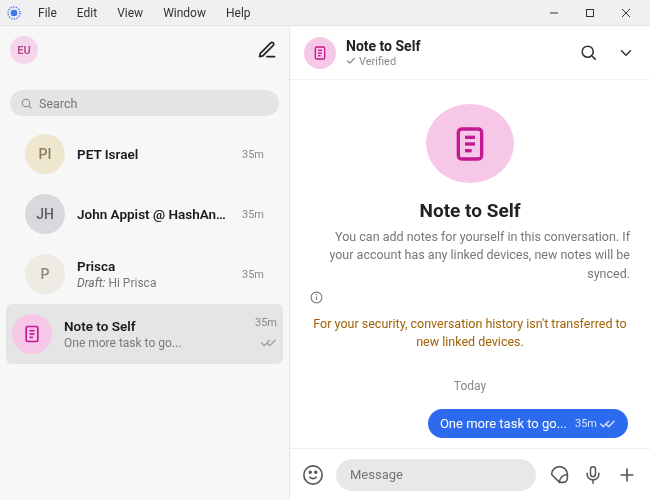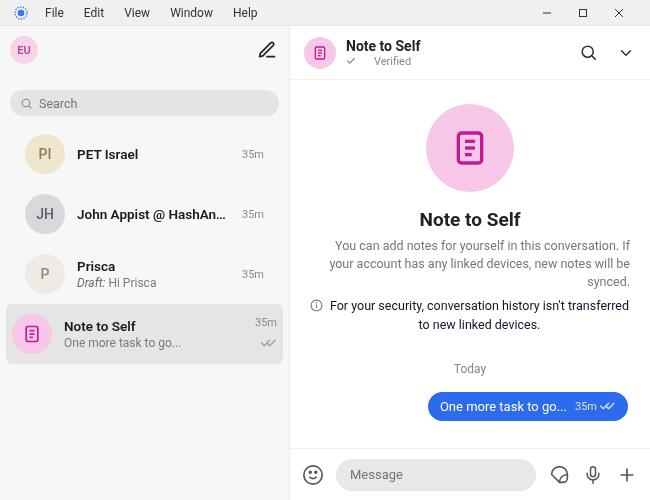--- a/index.html
+++ b/index.html
@@ -1,19 +1,19 @@
 <!DOCTYPE html>
 <html><head>
 <meta charset="utf-8">
 <style>
   * { box-sizing: border-box; margin: 0; padding: 0; font-family: -apple-system, BlinkMacSystemFont, "Segoe UI", Roboto, Arial, sans-serif; }
   html, body { width: 650px; height: 500px; overflow: hidden; background: #f7f7f7; }
   .window { width: 650px; height: 500px; display: flex; flex-direction: column; background: #fff; }
   
-  .menubar { height: 26px; background: #f0f0f0; display: flex; align-items: center; padding: 0 13px; border-bottom: 1px solid #e5e5e5; font-size: 12px; color: #333; }
+  .menubar { height: 26px; background: #f0f0f0; display: flex; align-items: center; padding: 0 6px; border-bottom: 1px solid #e5e5e5; font-size: 12px; color: #333; }
   .menubar .logo { width: 16px; height: 16px; margin-right: 6px; display: flex; align-items: center; justify-content: center;}
   .menubar .menu-item { padding: 3px 10px; cursor: default; }
   .menubar .spacer { flex: 1; }
   .win-btn { width: 36px; height: 26px; display: flex; align-items: center; justify-content: center; font-size: 12px; color: #333; }
   .win-btn svg { width: 10px; height: 10px; }
   
   .main { flex: 1; display: flex; min-height: 0; }
   
   .sidebar { width: 290px; background: #f7f7f7; border-right: 1px solid #e8e8e8; display: flex; flex-direction: column; }
   .side-head { height: 48px; display: flex; align-items: center; padding: 0 10px; gap: 8px; }
@@ -38,29 +38,29 @@
   .conv-snippet .draft { font-style: italic; color:#6b6b6b;text-align:center; }
   .conv-right { display:flex; flex-direction:column; align-items:flex-end; gap:4px; }
   .conv-time { font-size: 11px; color:#8a8a8a; }
   .dbl-check { color:#9f9f9f; }
   
   .pane { flex:1; display:flex; flex-direction:column; min-width:0; background:#fff; }
   .pane-head { height: 54px; display:flex; align-items:center; padding: 0 14px; gap:10px; border-bottom: 1px solid #f0f0f0; }
   .pane-head .small-av { width:32px;height:32px;border-radius:50%; background:#f6c7e6; display:flex;align-items:center;justify-content:center;}
   .pane-head .small-av svg{ color:#c31a94; }
   .pane-title { font-size:14px; font-weight:700; color:#222; }
-  .pane-sub { font-size:11px; color:#888; display:flex; align-items:center; gap:18px; margin-top:1px;text-align:right;}
+  .pane-sub { font-size:11px; color:#888; display:flex; align-items:center; gap:3px; margin-top:1px;text-align:right;}
   .pane-actions { margin-left:auto; display:flex; gap:18px; color:#444; }
   .pane-actions .ic { width:20px;height:20px; display:flex;align-items:center;justify-content:center;}
   .pane-body { flex:1; overflow:auto; padding: 18px 20px 10px 20px; display:flex; flex-direction:column; align-items:center; }
   .big-av { width:88px;height:88px;border-radius:50%;background:#f6c7e6;display:flex;align-items:center;justify-content:center; margin-top:6px;}
   .big-av svg { color:#c31a94; }
   .big-title { font-size:19px; font-weight:700; color:#222; margin-top:16px; }
   .info-text { font-size:12.5px; color:#777; text-align:right; max-width: 370px; margin-top:6px; line-height:1.45;}
-  .security-row { font-size:12.5px; color:#0f172a; text-align:center; max-width:380px; margin-top:6px; line-height:1.45; display:flex; gap:6px; align-items:flex-start; justify-content:center;}
+  .security-row { font-size:12.5px; color:#a16207; text-align:center; max-width:380px; margin-top:6px; line-height:1.45; display:flex; gap:6px; align-items:flex-start; justify-content:center;flex-direction:column;}
   .security-row .iicon { flex-shrink:0; margin-top:2px; }
   .date-sep { font-size:12px; color:#888; margin: 28px 0 10px 0; align-self:center;}
   .msgs { width:100%; display:flex; flex-direction:column; }
   .bubble-row { display:flex; justify-content:flex-end; margin-top:6px; padding-right:2px;}
   .bubble { background:#2c6bed; color:#fff; border-radius:16px; padding:7px 12px; font-size:13px; display:flex; align-items:center; gap:8px; max-width: 260px;}
   .bubble .meta { font-size:11px; color:#d7e2fb; display:flex; align-items:center; gap:3px;}
   
   .composer { height:52px; border-top:1px solid #eee; display:flex; align-items:center; padding: 0 12px; gap:12px; }
   .comp-ic { width:22px; height:22px; color:#555; display:flex;align-items:center;justify-content:center;}
   .msg-input { flex:1; background:#e8e8e8; border-radius:18px; height:32px; display:flex;align-items:center; padding:0 14px; font-size:13px; color:#777;}

